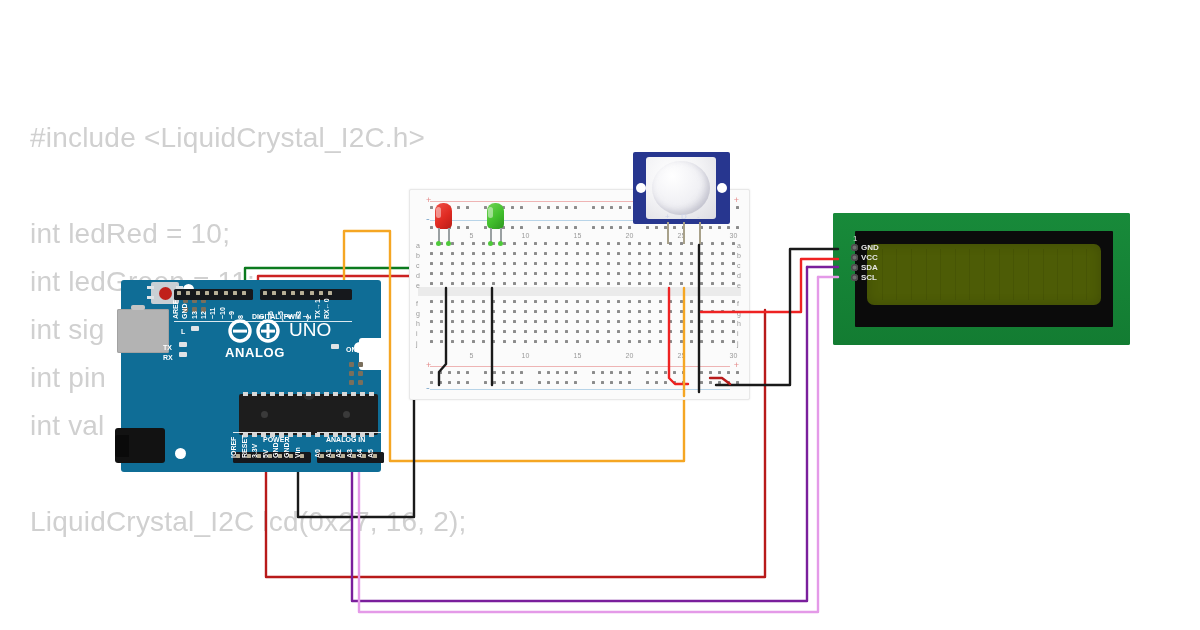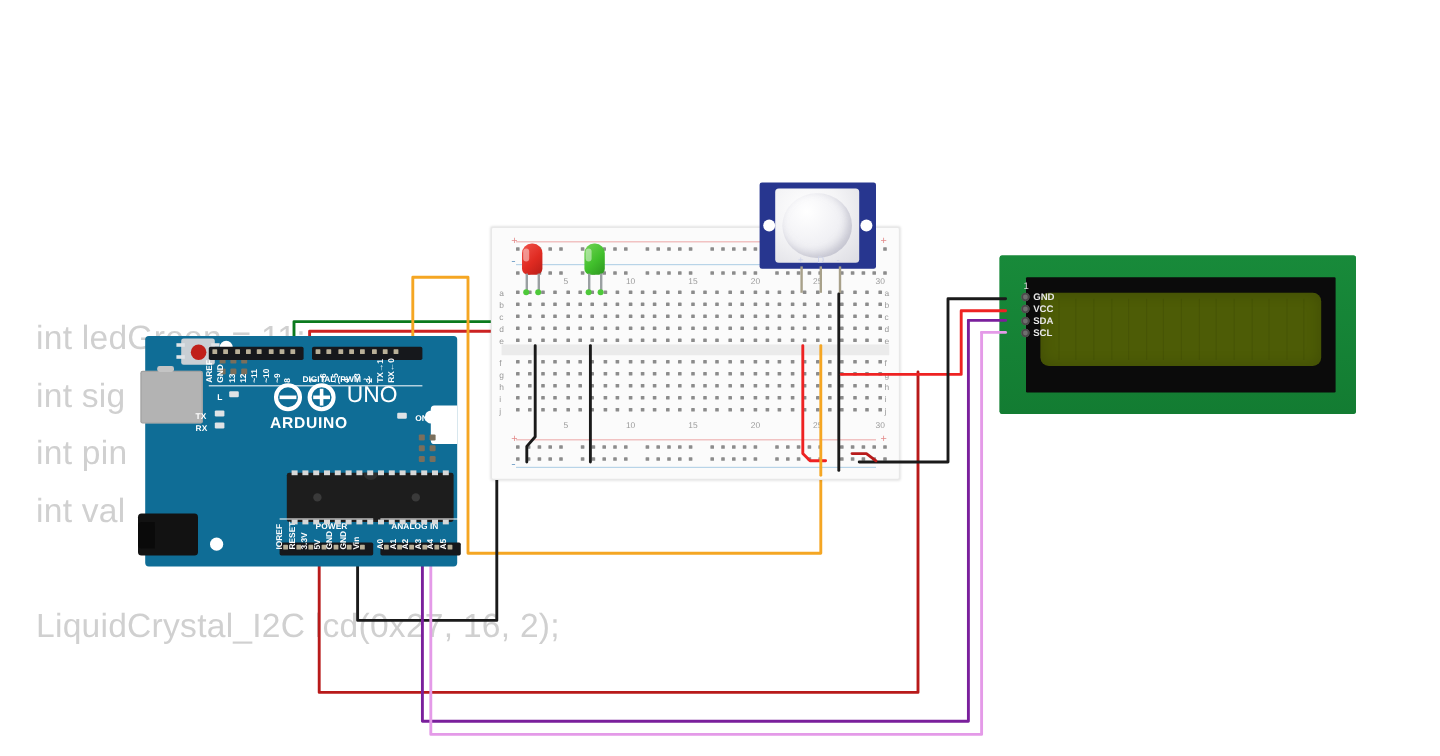--- a/index.html
+++ b/index.html
@@ -101,20 +101,22 @@
   .lcd-cellcol{position:absolute;top:5px;width:1px;height:51px;background:rgba(0,0,0,.07);}
   .lcd-pad{position:absolute;width:7px;height:7px;border-radius:50%;background:#6f6f6f;
            box-shadow:inset 0 0 0 1.5px #4a4a4a;}
   .lcd-pinlbl{position:absolute;color:#e6e6e6;font-size:8px;line-height:8px;font-weight:bold;}
   #lcd-one{position:absolute;left:20px;top:22px;color:#dcdcdc;font-size:8px;line-height:8px;}
 </style>
 </head>
 <body>
 
 <div id="code-layer">
+  <div class="code-line" style="top:122px">#include &lt;LiquidCrystal_I2C.h&gt;</div>
+  <div class="code-line" style="top:218px">int ledRed = 10;</div>
   <div class="code-line" style="top:266px">int ledGreen = 11;</div>
   <div class="code-line" style="top:314px">int sig</div>
   <div class="code-line" style="top:362px">int pin</div>
   <div class="code-line" style="top:410px">int val</div>
   <div class="code-line" style="top:506px">LiquidCrystal_I2C lcd(0x27, 16, 2);</div>
 </div>
 
 <svg id="wire-back" viewBox="0 0 1200 630">
   <g fill="none" stroke-width="2.4" stroke-linecap="round" stroke-linejoin="round">
 
@@ -693,21 +695,21 @@
   <svg id="uno-logo" viewBox="0 0 64 26">
     <g fill="none" stroke="#ffffff" stroke-width="3.4">
       <circle cx="17" cy="13" r="10"></circle>
         <circle cx="45" cy="13" r="10"></circle>
     </g>
     <rect x="10" y="11.6" width="14" height="3" fill="#ffffff"></rect>
     <rect x="38" y="11.6" width="14" height="3" fill="#ffffff"></rect>
     <rect x="43.5" y="6" width="3" height="14" fill="#ffffff"></rect>
   </svg>
   <div id="uno-uno">UNO</div>
-  <div id="uno-arduino">ARDUINO</div>
+  <div id="uno-arduino">ANALOG</div>
 
   <div id="uno-ic">
     <div id="ic-notch"></div>
     <div class="ic-dot" style="left:22px;"></div>
     <div class="ic-dot" style="left:104px;"></div>
   </div>
 
   <div class="hdr" style="left:112px;top:172px;width:78px;height:11px;"></div>
   <div class="hdr" style="left:196px;top:172px;width:67px;height:11px;"></div>
   <div class="uno-divider" style="left:112px;top:152px;width:78px;"></div>

